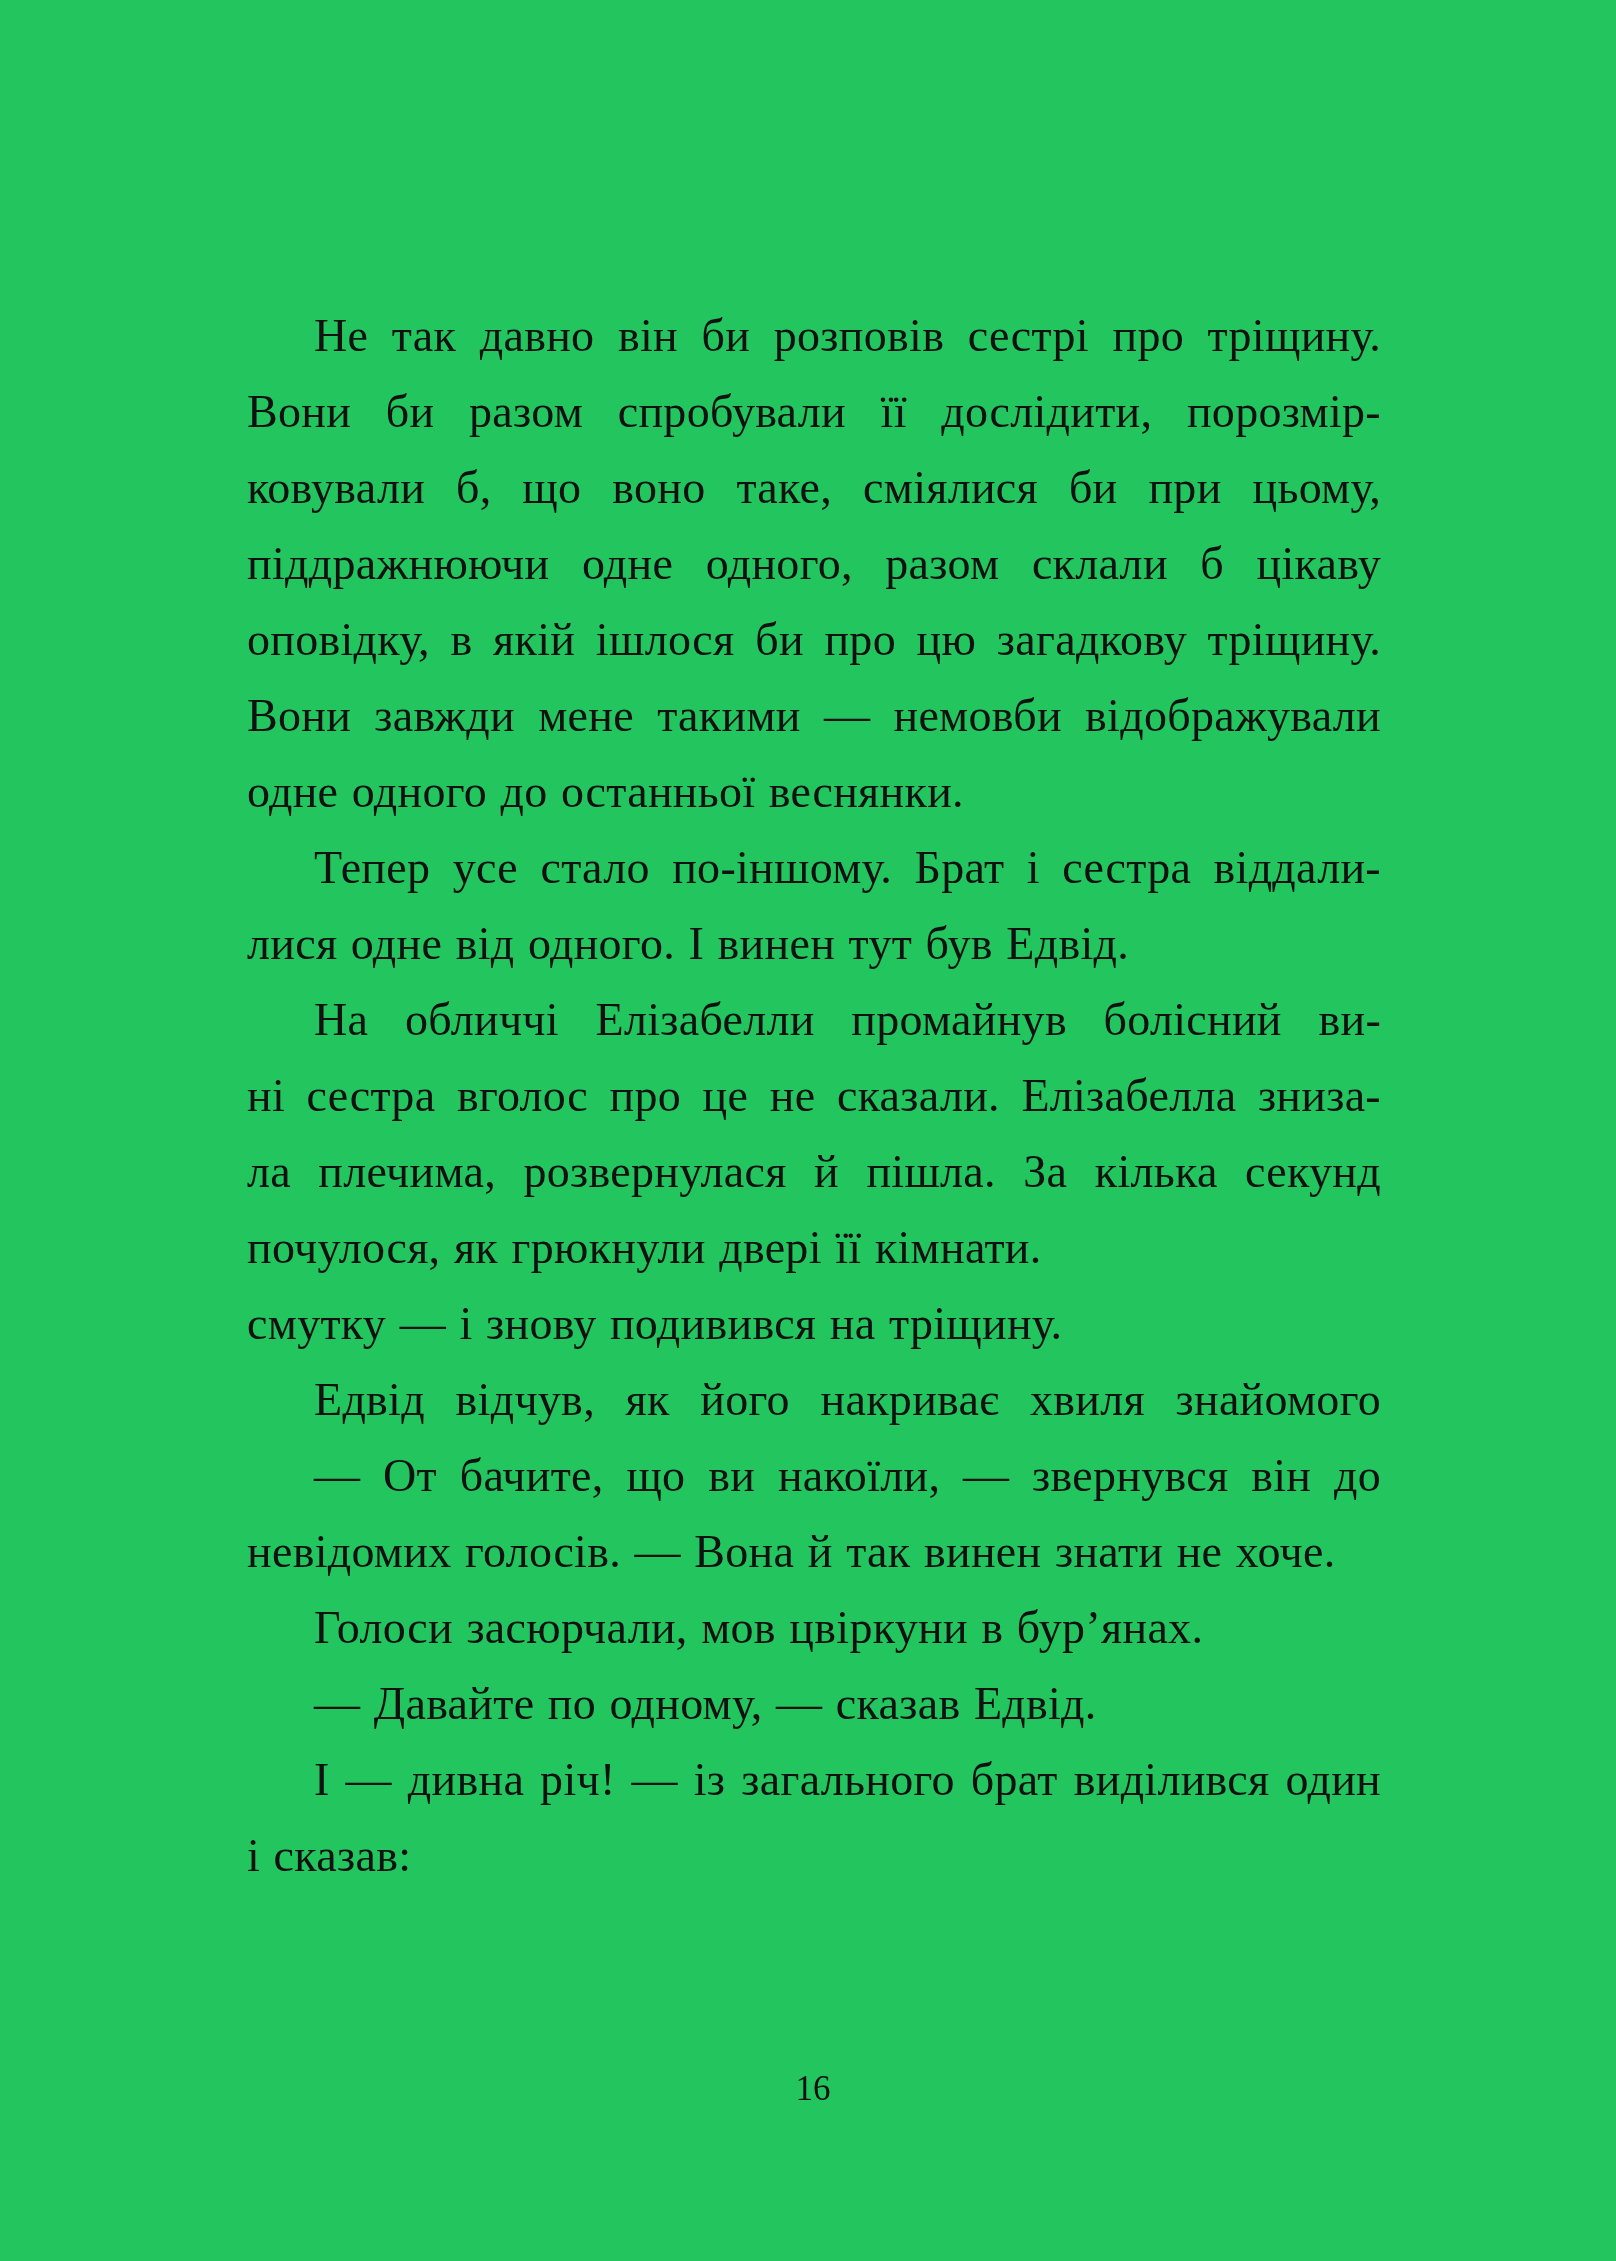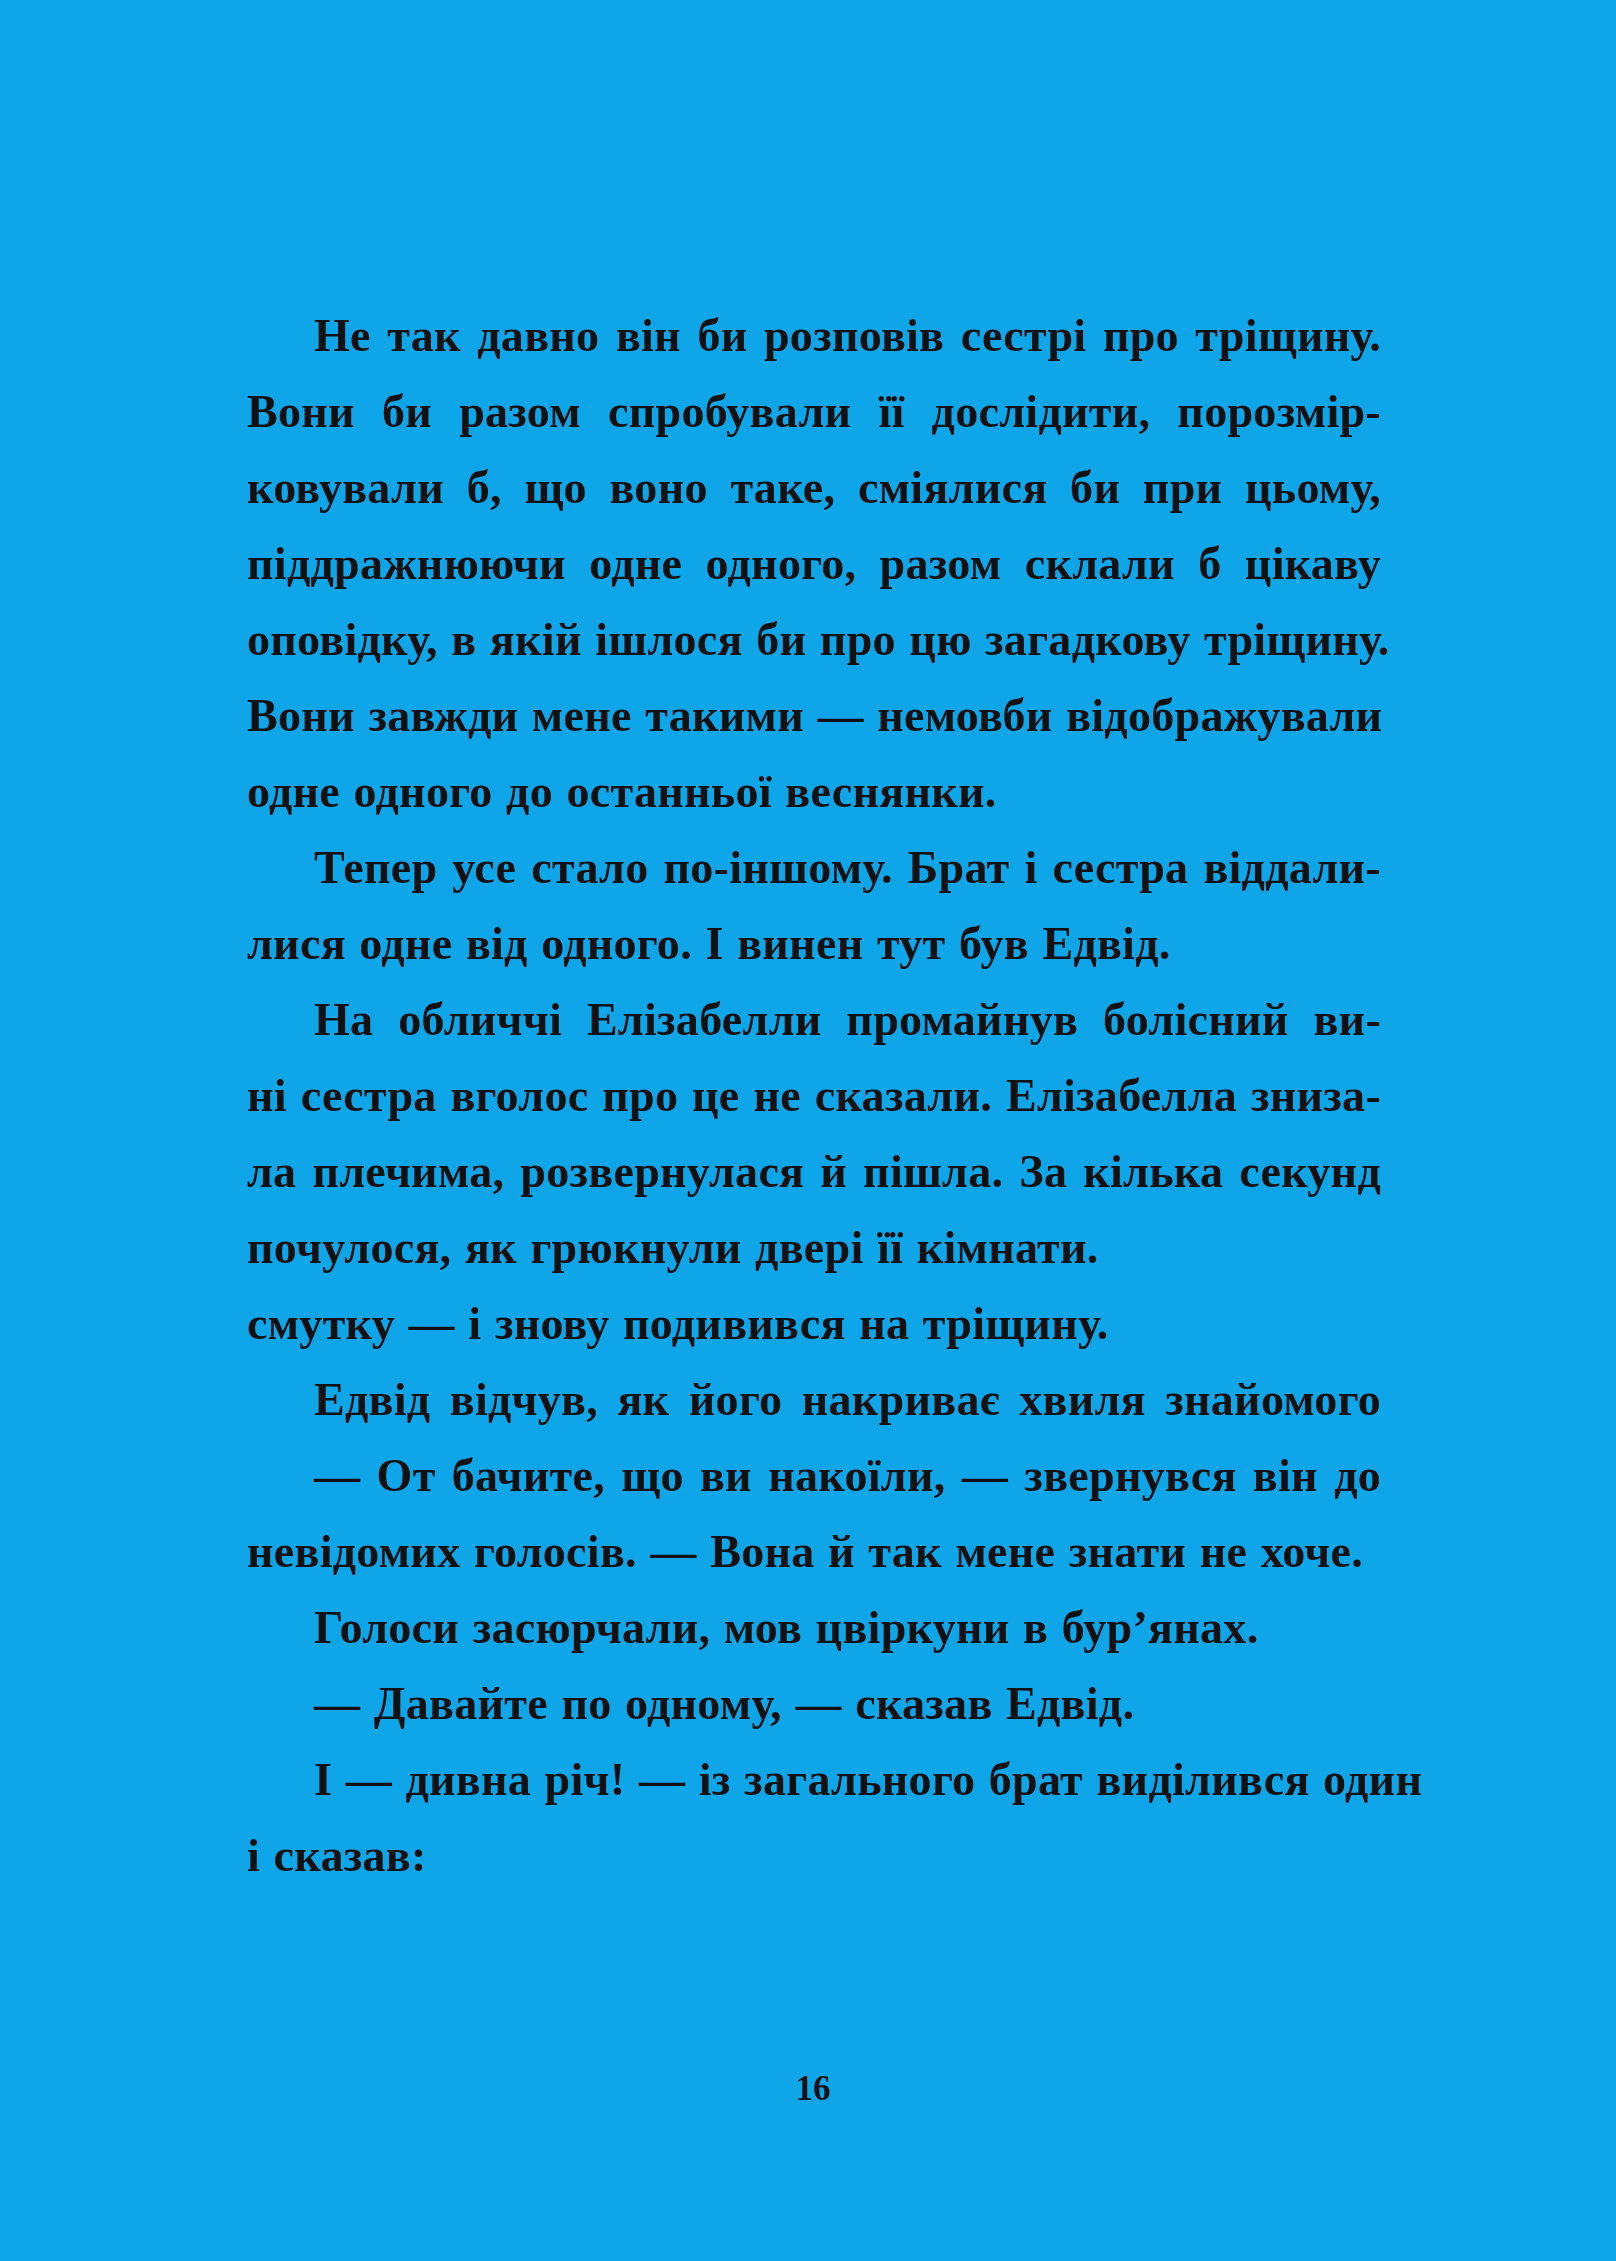--- a/index.html
+++ b/index.html
@@ -13,22 +13,21 @@
     position: relative;
     overflow: hidden;
     font-family: "Liberation Serif", "DejaVu Serif", serif;
     color: #111111;
   }
   .page {
     position: absolute;
     left: 0; top: 0;
     width: 1616px;
     height: 2261px;
-    background: #0ea5e9;
-    font-weight: bold;
+    background: #22c55e;
   }
   .text-block {
     position: absolute;
     left: 247px;
     top: 298px;
     width: 1134px;
   }
   .line {
     display: block;
     height: 76px;
@@ -80,21 +79,21 @@
       <span class="line last">почулося, як грюкнули двері її кімнати.</span>
     </div>
 
     <div>
       <span class="line last">смутку — і знову подивився на тріщину.</span>
       <span class="line indent">Едвід відчув, як його накриває хвиля знайомого</span>
     </div>
 
     <div>
       <span class="line indent">— От бачите, що ви накоїли, — звернувся він до</span>
-      <span class="line last">невідомих голосів. — Вона й так мене знати не хоче.</span>
+      <span class="line last">невідомих голосів. — Вона й так винен знати не хоче.</span>
     </div>
 
     <div>
       <span class="line indent last">Голоси засюрчали, мов цвіркуни в бур’янах.</span>
     </div>
 
     <div>
       <span class="line indent last">— Давайте по одному, — сказав Едвід.</span>
     </div>
 

